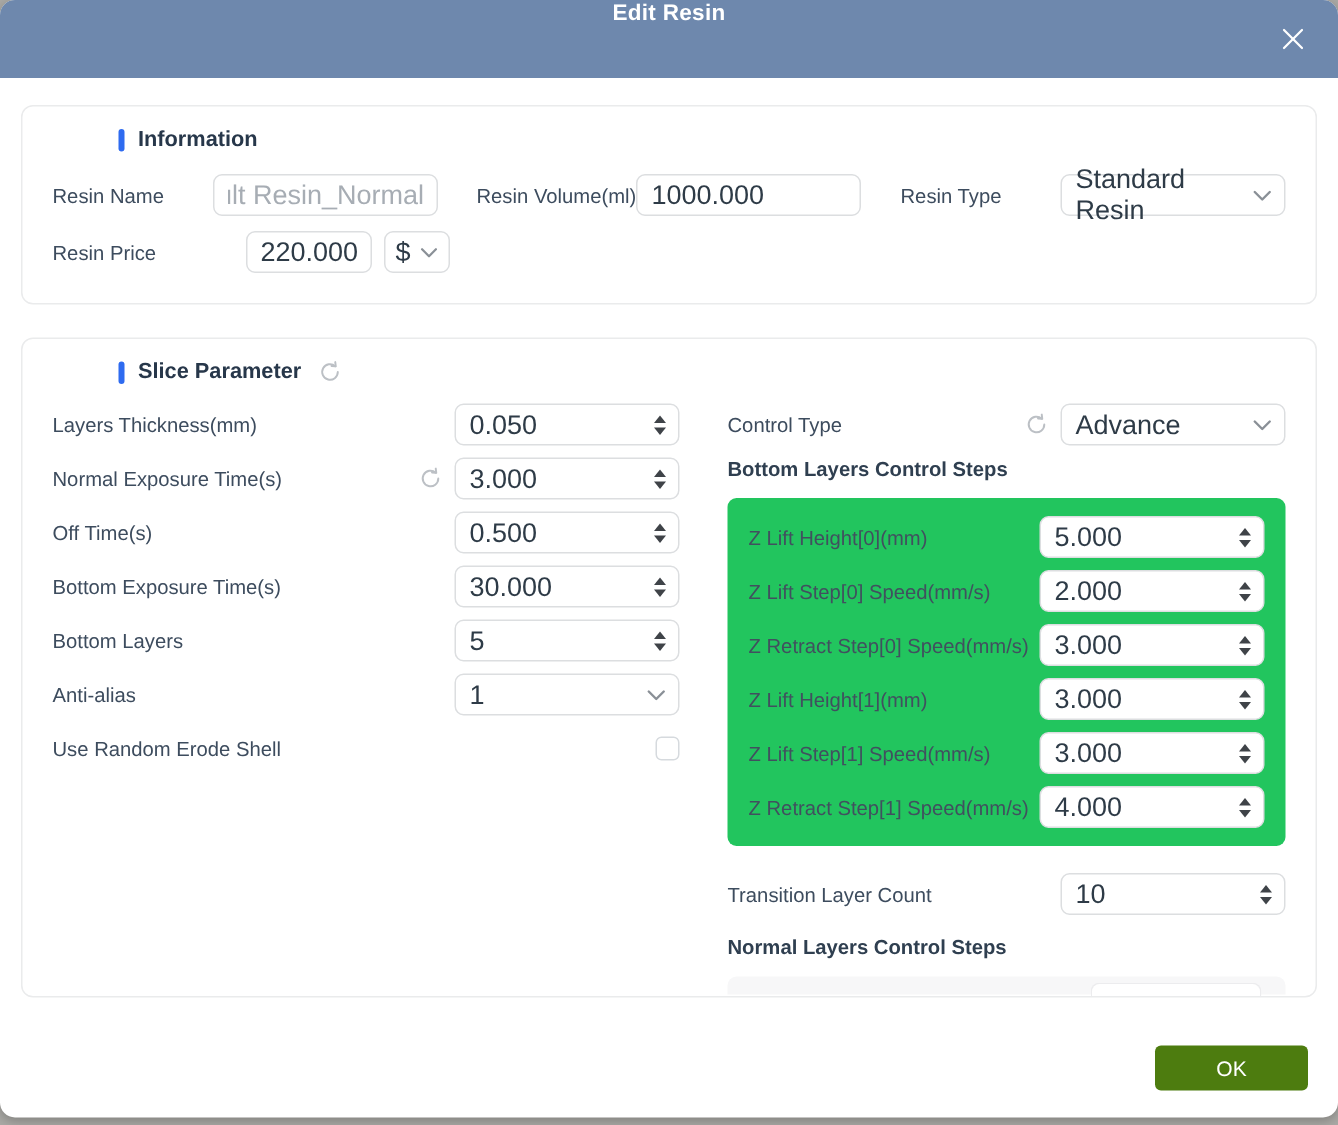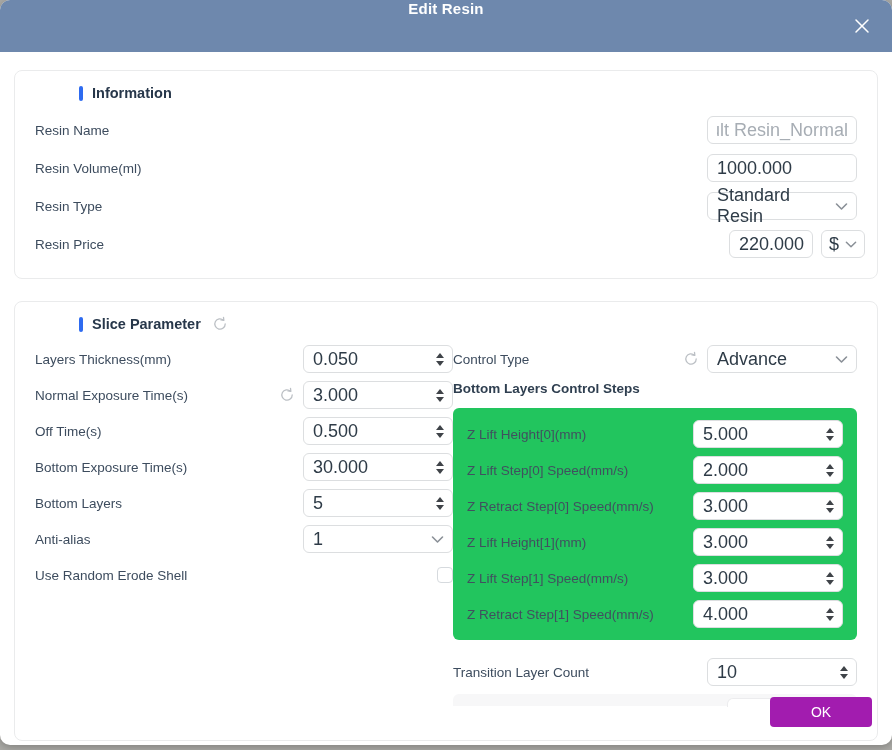--- a/index.html
+++ b/index.html
@@ -51,51 +51,51 @@
   }
   .ibox .val { flex:1; }
   .ibox.disabled-text { color:#a7adb4; }
   .clip-right { overflow:hidden; white-space:nowrap; display:flex; justify-content:flex-end; }
   .arrows { display:flex; flex-direction:column; gap:3px; align-items:center; margin-left:6px; }
   .tri-up   { width:0; height:0; border-left:4px solid transparent; border-right:4px solid transparent; border-bottom:5px solid #3f4348; cursor:pointer; }
   .tri-down { width:0; height:0; border-left:4px solid transparent; border-right:4px solid transparent; border-top:5px solid #3f4348; cursor:pointer; }
   .chev { margin-left:6px; flex-shrink:0; }
   
   .info-grid {
-    display:grid; grid-template-columns:1fr;
+    display:grid; grid-template-columns:1fr 1fr 1fr;
     column-gap:26px; row-gap:10px;
   }
   .field { display:flex; align-items:center; }
   .w150 { width:150px; flex-shrink:0; }
   .price-ctl { display:flex; gap:8px; width:128px; flex-shrink:0; }
   .price-ctl .num { width:92px; }
   .price-ctl .cur { flex:1; padding:0 7px; }
   
-  .slice-grid { display:grid; grid-template-columns:418px 1fr; column-gap:0; }
+  .slice-grid { display:grid; grid-template-columns:418px 1fr; column-gap:32px; }
   .prow { display:flex; align-items:center; height:28px; margin-bottom:8px; }
   .refresh { width:16px; height:16px; margin-right:8px; flex-shrink:0; cursor:pointer; }
   .checkbox {
     width:16px; height:16px; box-sizing:border-box;
     border:1px solid #d6dade; border-radius:4px; background:#fff; cursor:pointer;
   }
   .subhead { font-size:13.5px; font-weight:bold; color:#2f3f50; margin:7px 0 12px; }
   .panel { background:#22c55e; border-radius:6px; padding:12px 14px 4px; }
   .panel .prow { margin-bottom:8px; }
   .panel .lbl { color:#41505f; }
   .trans-row { margin-top:18px; }
   .panel-cut { height:12px; background:#f7f7f8; border-radius:6px 6px 0 0; margin-top:8px; position:relative; }
   .panel-cut .input-sliver {
     position:absolute; top:4px; right:16px; width:112px; height:8px;
     background:#fff; border:1px solid #ececee; border-bottom:none; border-radius:6px 6px 0 0;
   }
   
   .footer { position:absolute; right:20px; bottom:18px; }
   .ok-btn {
     width:102px; height:30px;
-    background:#a21caf; color:#fff; border:none; border-radius:4px;
+    background:#4d7c0f; color:#fff; border:none; border-radius:4px;
     font-size:14px; font-family:"Liberation Sans",sans-serif; cursor:pointer;
   }
 </style>
 </head>
 <body>
 
 <div class="dialog">
 
   <div class="hdr">
     <span class="hdr-title">Edit Resin</span>
@@ -333,20 +333,21 @@
             <span class="lbl">Transition Layer Count</span>
             <div class="ibox w150">
               <span class="val">10</span>
               <span class="arrows">
                   <span class="tri-up"></span>
                   <span class="tri-down"></span>
                 </span>
             </div>
           </div>
 
+          <div class="subhead" style="margin-top:14px;">Normal Layers Control Steps</div>
 
           <div class="panel-cut">
             <div class="input-sliver"></div>
           </div>
         </div>
       </div>
     </div>
   </div>
 
   <div class="footer">

